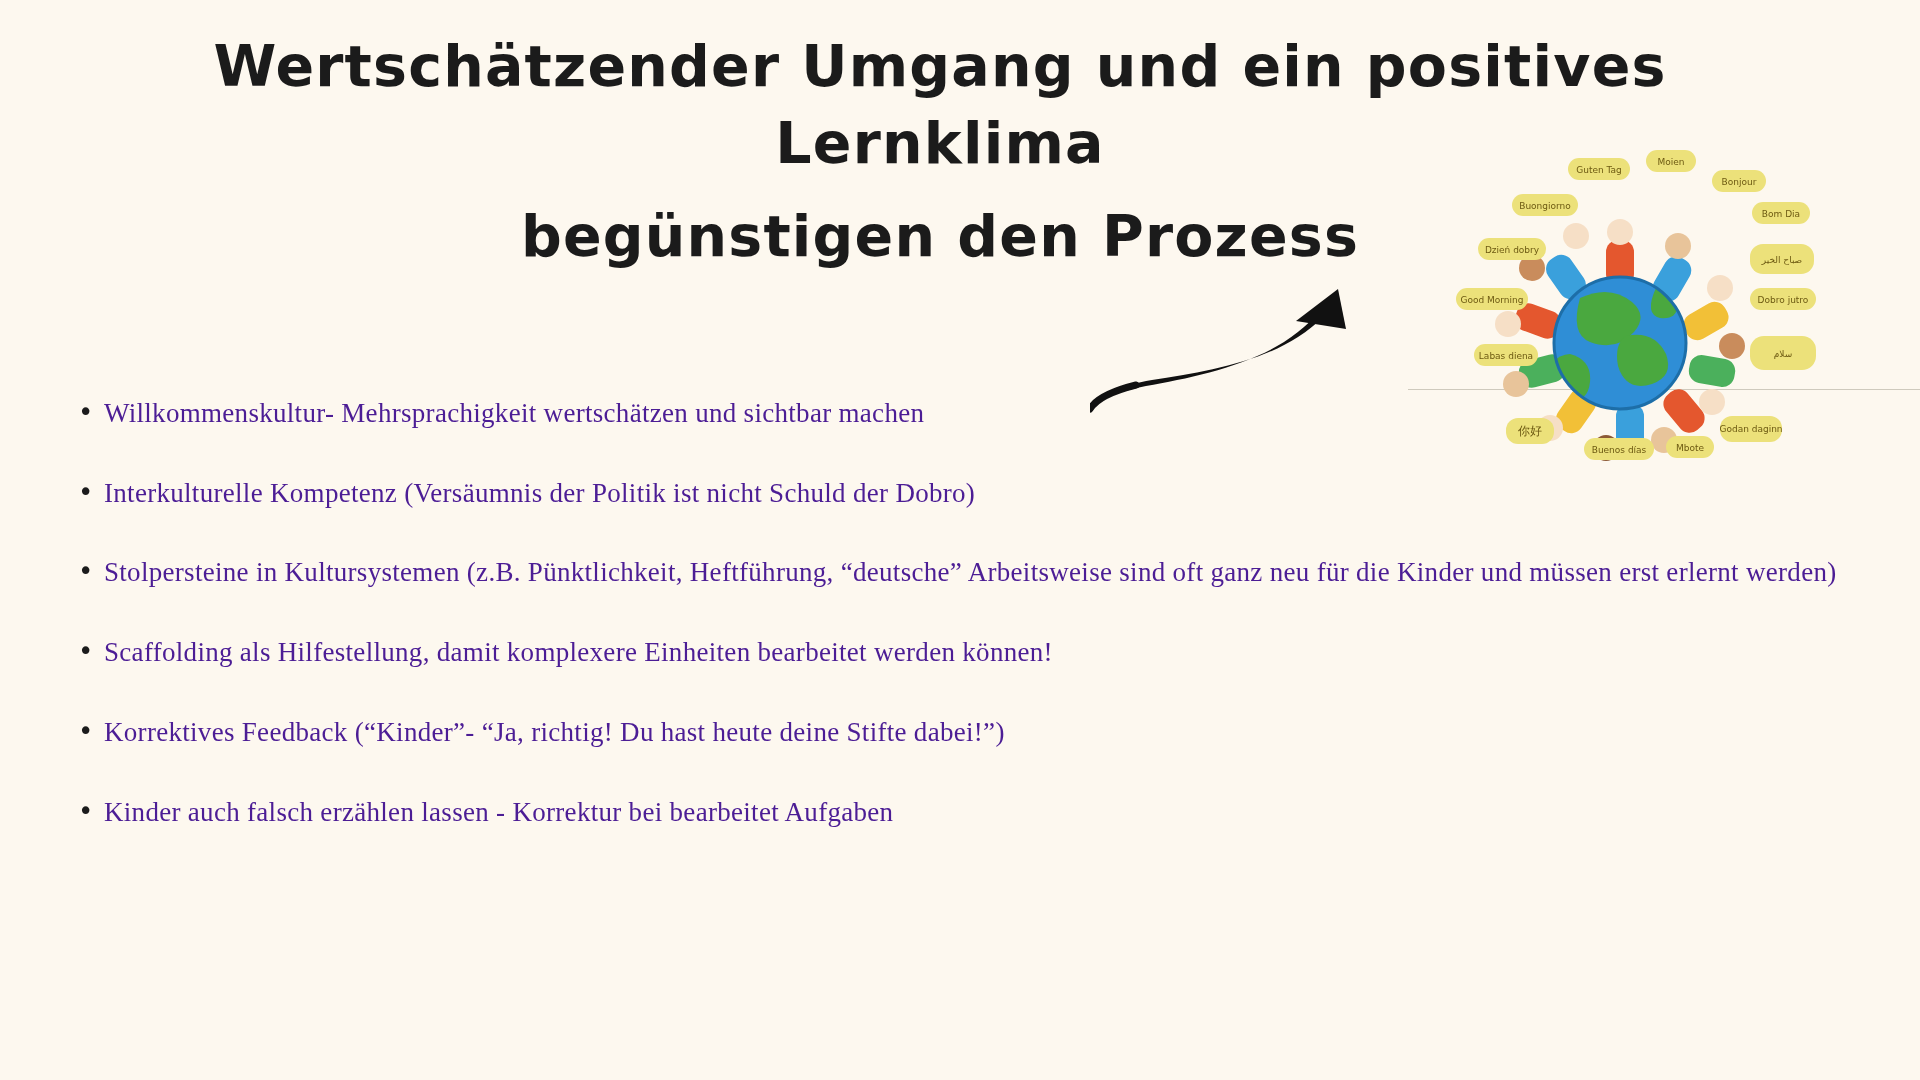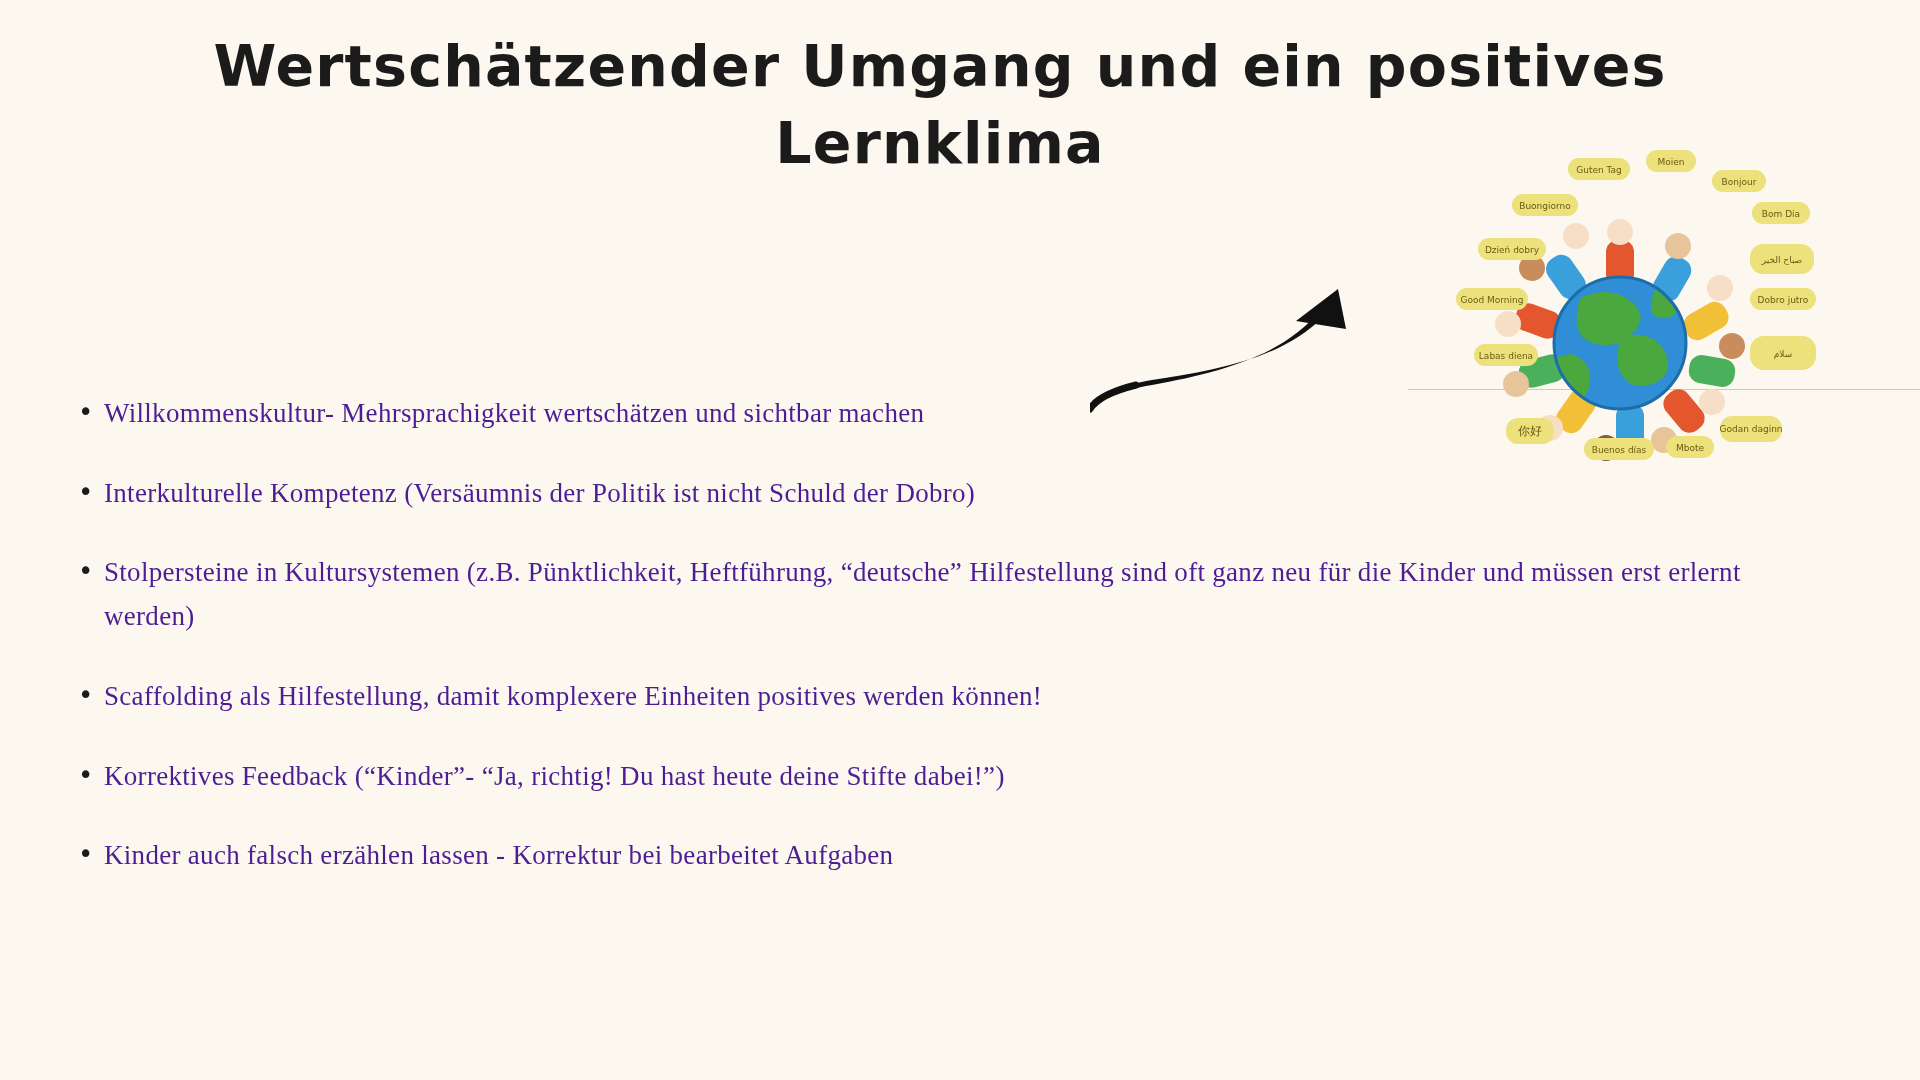--- a/index.html
+++ b/index.html
@@ -101,20 +101,21 @@
     z-index: 2;
   }
 </style>
 </head>
 <body>
 
 <div class="slide">
 
   <div class="title-block">
     <div class="title-line">Wertschätzender Umgang und ein positives Lernklima</div>
+    <div class="title-line second">begünstigen den Prozess</div>
   </div>
 
   <div class="arrow-wrap">
     <svg width="330" height="160" viewBox="0 0 330 160" xmlns="http://www.w3.org/2000/svg">
       <path d="M6 118 C 10 112, 30 100, 62 95 C 110 88, 168 78, 208 52 C 228 39, 240 26, 247 14
                L 236 16 C 228 30, 214 44, 194 57 C 154 82, 100 93, 56 101 C 30 106, 12 113, 4 122 Z" fill="#111111"></path>
       <path d="M248 4 L 206 36 L 256 44 Z" fill="#111111"></path>
       <path d="M0 124 C 6 114, 22 106, 46 100" stroke="#111111" stroke-width="7" fill="none" stroke-linecap="round"></path>
     </svg>
   </div>
@@ -254,25 +255,25 @@
     <div class="bullet-row">
       <div class="bullet-dot">•</div>
       <div class="bullet-text">Willkommenskultur- Mehrsprachigkeit wertschätzen und sichtbar machen</div>
     </div>
     <div class="bullet-row">
       <div class="bullet-dot">•</div>
       <div class="bullet-text">Interkulturelle Kompetenz (Versäumnis der Politik ist nicht Schuld der Dobro)</div>
     </div>
     <div class="bullet-row">
       <div class="bullet-dot">•</div>
-      <div class="bullet-text">Stolpersteine in Kultursystemen (z.B. Pünktlichkeit, Heftführung, “deutsche” Hilfestellung sind oft ganz neu für die Kinder und müssen erst erlernt werden)</div>
-    </div>
-    <div class="bullet-row">
-      <div class="bullet-dot">•</div>
-      <div class="bullet-text">Scaffolding als Hilfestellung, damit komplexere Einheiten positives werden können!</div>
+      <div class="bullet-text">Stolpersteine in Kultursystemen (z.B. Pünktlichkeit, Heftführung, “deutsche” Arbeitsweise sind oft ganz neu für die Kinder und müssen erst erlernt werden)</div>
+    </div>
+    <div class="bullet-row">
+      <div class="bullet-dot">•</div>
+      <div class="bullet-text">Scaffolding als Hilfestellung, damit komplexere Einheiten bearbeitet werden können!</div>
     </div>
     <div class="bullet-row">
       <div class="bullet-dot">•</div>
       <div class="bullet-text">Korrektives Feedback (“Kinder”- “Ja, richtig! Du hast heute deine Stifte dabei!”)</div>
     </div>
     <div class="bullet-row">
       <div class="bullet-dot">•</div>
       <div class="bullet-text">Kinder auch falsch erzählen lassen - Korrektur bei bearbeitet Aufgaben</div>
     </div>
   </div>

